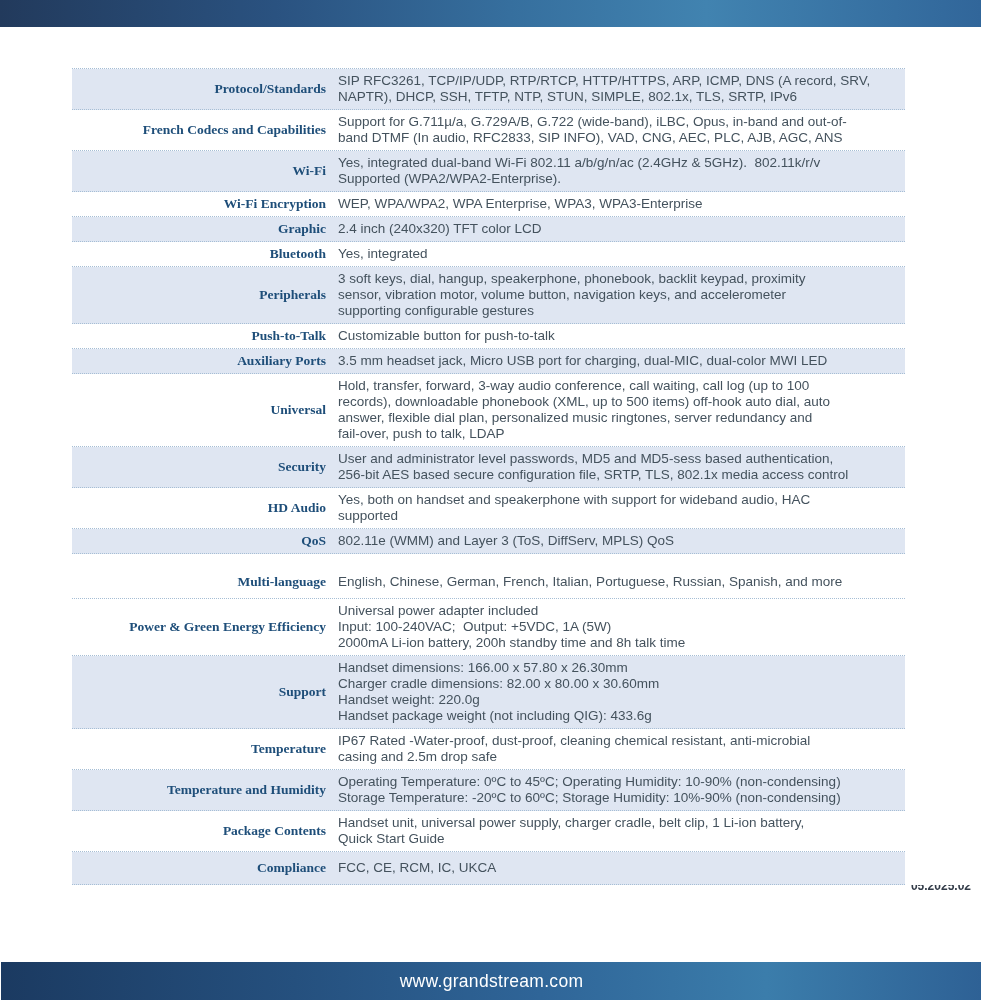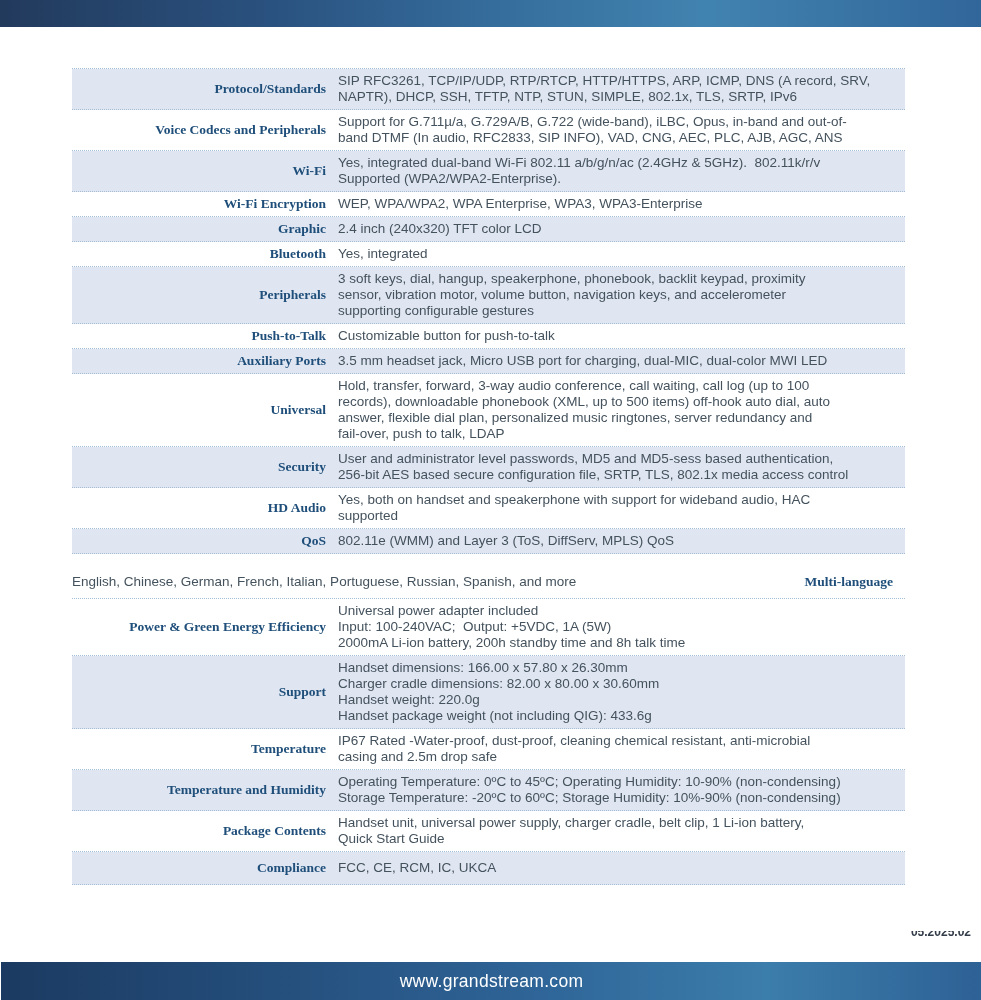--- a/index.html
+++ b/index.html
@@ -37,21 +37,21 @@
   .cell.value {
     flex: 1;
     padding: 4px 10px 4px 0;
     color: #44525d;
     white-space: pre-wrap;
   }
   .row.roomy .cell { padding-top: 8px; padding-bottom: 8px; }
   .gap { height: 12px; background: #ffffff; }
   .version-wrap {
     position: absolute;
-    top: 931px;
+    top: 885px;
     right: 10px;
     height: 13px;
     overflow: hidden;
   }
   .version {
     display: block;
     margin-top: -6px;
     font-size: 12px;
     font-weight: 600;
     color: #333c49;
@@ -80,21 +80,21 @@
 <div class="content">
   <div class="spec-table">
 
     <div class="row shaded">
       <div class="cell label">Protocol/Standards</div>
       <div class="cell value">SIP RFC3261, TCP/IP/UDP, RTP/RTCP, HTTP/HTTPS, ARP, ICMP, DNS (A record, SRV,
 NAPTR), DHCP, SSH, TFTP, NTP, STUN, SIMPLE, 802.1x, TLS, SRTP, IPv6</div>
     </div>
 
     <div class="row">
-      <div class="cell label">Voice Codecs and Peripherals</div>
+      <div class="cell label">French Codecs and Capabilities</div>
       <div class="cell value">Support for G.711µ/a, G.729A/B, G.722 (wide-band), iLBC, Opus, in-band and out-of-
 band DTMF (In audio, RFC2833, SIP INFO), VAD, CNG, AEC, PLC, AJB, AGC, ANS</div>
     </div>
 
     <div class="row shaded">
       <div class="cell label">Wi-Fi</div>
       <div class="cell value">Yes, integrated dual-band Wi-Fi 802.11 a/b/g/n/ac (2.4GHz &amp; 5GHz).  802.11k/r/v
 Supported (WPA2/WPA2-Enterprise).</div>
     </div>
 
@@ -151,22 +151,22 @@
     </div>
 
     <div class="row shaded">
       <div class="cell label">QoS</div>
       <div class="cell value">802.11e (WMM) and Layer 3 (ToS, DiffServ, MPLS) QoS</div>
     </div>
 
     <div class="gap"></div>
 
     <div class="row roomy">
+      <div class="cell label">Multi-language</div>
       <div class="cell value">English, Chinese, German, French, Italian, Portuguese, Russian, Spanish, and more</div>
-      <div class="cell label">Multi-language</div>
     </div>
 
 
     <div class="row">
       <div class="cell label">Power &amp; Green Energy Efficiency</div>
       <div class="cell value">Universal power adapter included
 Input: 100-240VAC;  Output: +5VDC, 1A (5W)
 2000mA Li-ion battery, 200h standby time and 8h talk time</div>
     </div>
 

